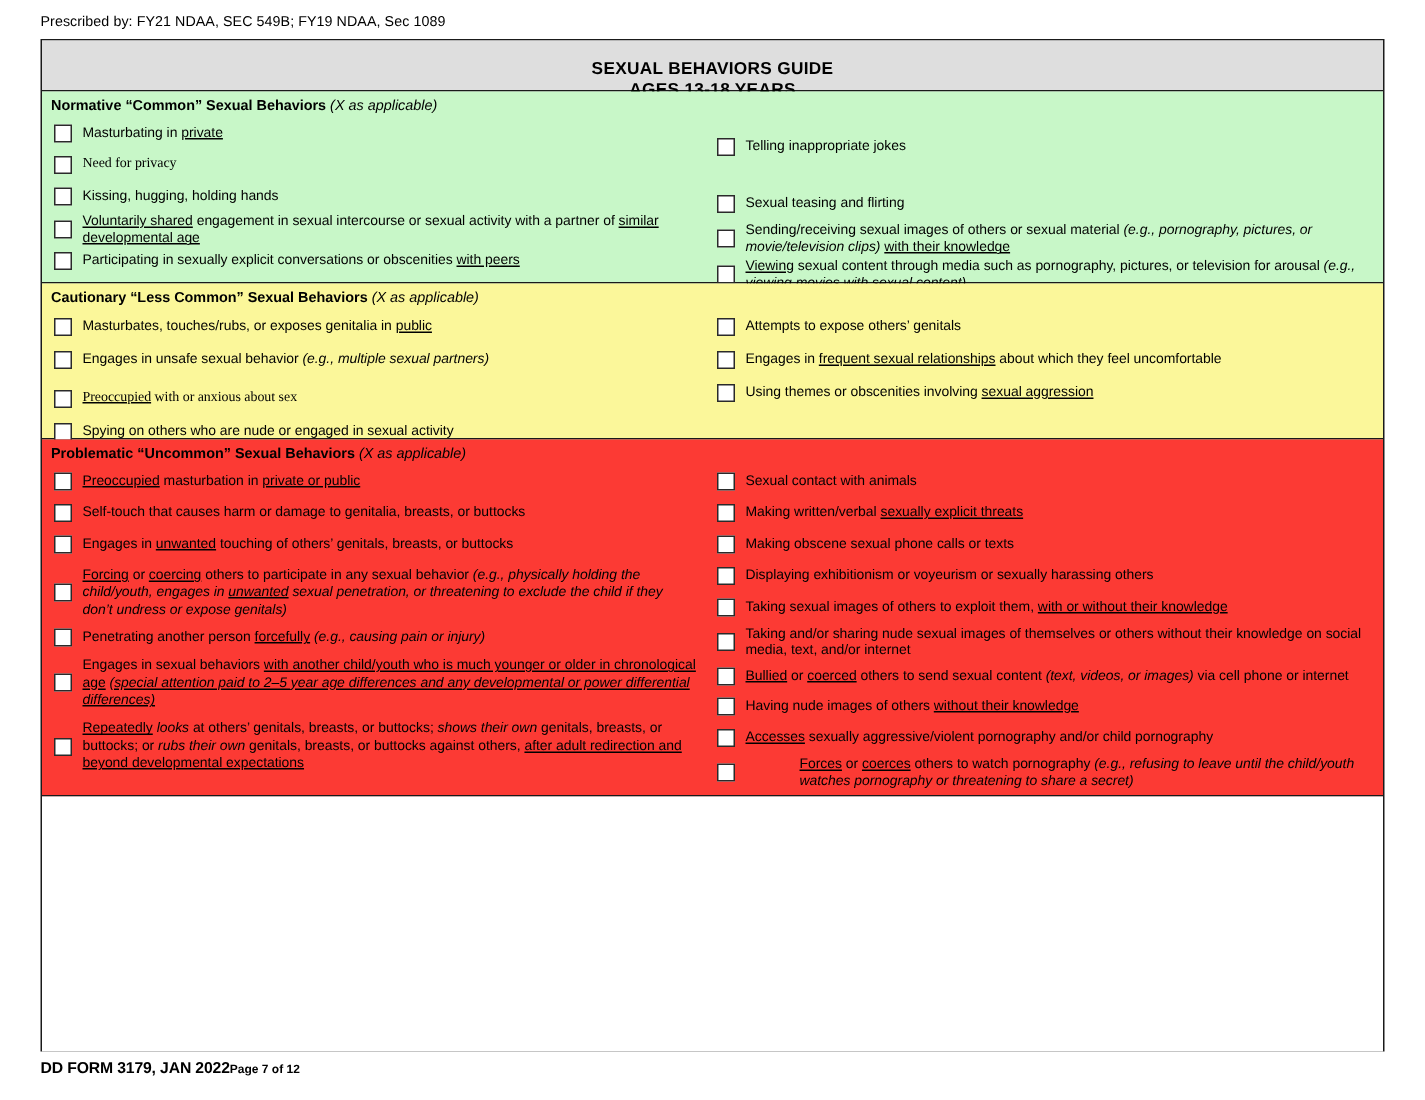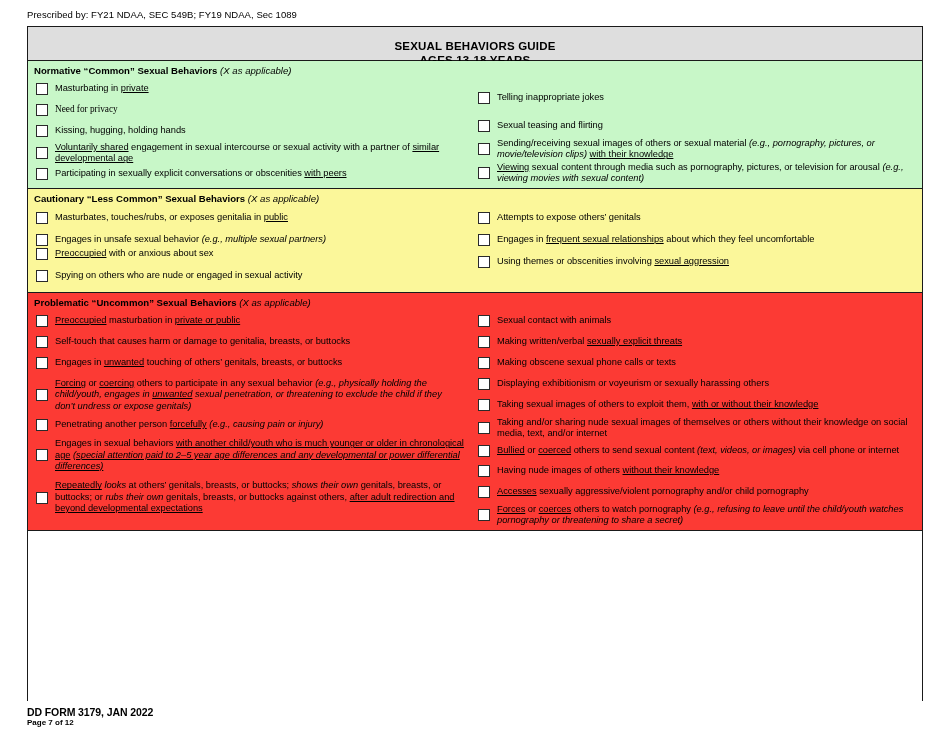--- a/index.html
+++ b/index.html
@@ -116,21 +116,20 @@
   i { font-style: italic; }
 
   .footer {
     position: absolute;
     left: 27px;
     top: 706px;
     width: 896px;
     display: flex;
     justify-content: flex-start;
     align-items: baseline;
-    flex-direction: column;
   }
   .footer-left {
     font-size: 10.5px;
     font-weight: bold;
     letter-spacing: -0.1px;
   }
   .footer-right {
     font-size: 8px;
     font-weight: bold;
   }
@@ -175,21 +174,21 @@
           <div class="item" style="margin-top:3px;">
             <span class="cb"></span>
             <span class="itxt">Participating in sexually explicit conversations or obscenities <u>with peers</u></span>
           </div>
         </div>
         <div class="col col-right">
           <div class="item" style="margin-top:13px;">
             <span class="cb"></span>
             <span class="itxt">Telling inappropriate jokes</span>
           </div>
-          <div class="item" style="margin-top:16px;">
+          <div class="item" style="margin-top:26px;">
             <span class="cb"></span>
             <span class="itxt">Sexual teasing and flirting</span>
           </div>
           <div class="item" style="margin-top:6px;align-items:center;">
             <span class="cb"></span>
             <span class="itxt">Sending/receiving sexual images of others or sexual material <i>(e.g., pornography, pictures, or movie/television clips)</i> <u>with their knowledge</u></span>
           </div>
           <div class="item" style="margin-top:1px;align-items:center;">
             <span class="cb"></span>
             <span class="itxt"><u>Viewing</u> sexual content through media such as pornography, pictures, or television for arousal <i>(e.g., viewing movies with sexual content)</i></span>
@@ -206,21 +205,21 @@
       <div class="cols">
         <div class="col col-left">
           <div class="item" style="margin-top:5px;">
             <span class="cb"></span>
             <span class="itxt">Masturbates, touches/rubs, or exposes genitalia in <u>public</u></span>
           </div>
           <div class="item" style="margin-top:10px;">
             <span class="cb"></span>
             <span class="itxt">Engages in unsafe sexual behavior <i>(e.g., multiple sexual partners)</i></span>
           </div>
-          <div class="item" style="margin-top:2px;">
+          <div class="item" style="margin-top:14px;font-family:Liberation Serif, serif;">
             <span class="cb"></span>
             <span class="itxt"><u>Preoccupied</u> with or anxious about sex</span>
           </div>
           <div class="item" style="margin-top:10px;">
             <span class="cb"></span>
             <span class="itxt">Spying on others who are nude or engaged in sexual activity</span>
           </div>
         </div>
         <div class="col col-right">
           <div class="item" style="margin-top:5px;">
@@ -305,21 +304,21 @@
             <span class="itxt"><u>Bullied</u> or <u>coerced</u> others to send sexual content <i>(text, videos, or images)</i> via cell phone or internet</span>
           </div>
           <div class="item" style="margin-top:8px;">
             <span class="cb"></span>
             <span class="itxt">Having nude images of others <u>without their knowledge</u></span>
           </div>
           <div class="item" style="margin-top:9px;">
             <span class="cb"></span>
             <span class="itxt"><u>Accesses</u> sexually aggressive/violent pornography and/or child pornography</span>
           </div>
-          <div class="item" style="margin-top:6px;align-items:center;">
+          <div class="item" style="margin-top:6px;align-items:center;gap:36px;">
             <span class="cb"></span>
             <span class="itxt"><u>Forces</u> or <u>coerces</u> others to watch pornography <i>(e.g., refusing to leave until the child/youth watches pornography or threatening to share a secret)</i></span>
           </div>
         </div>
       </div>
     </div>
 
     <div class="section sec-blank" style="height:170px;"></div>
 
   </div>

